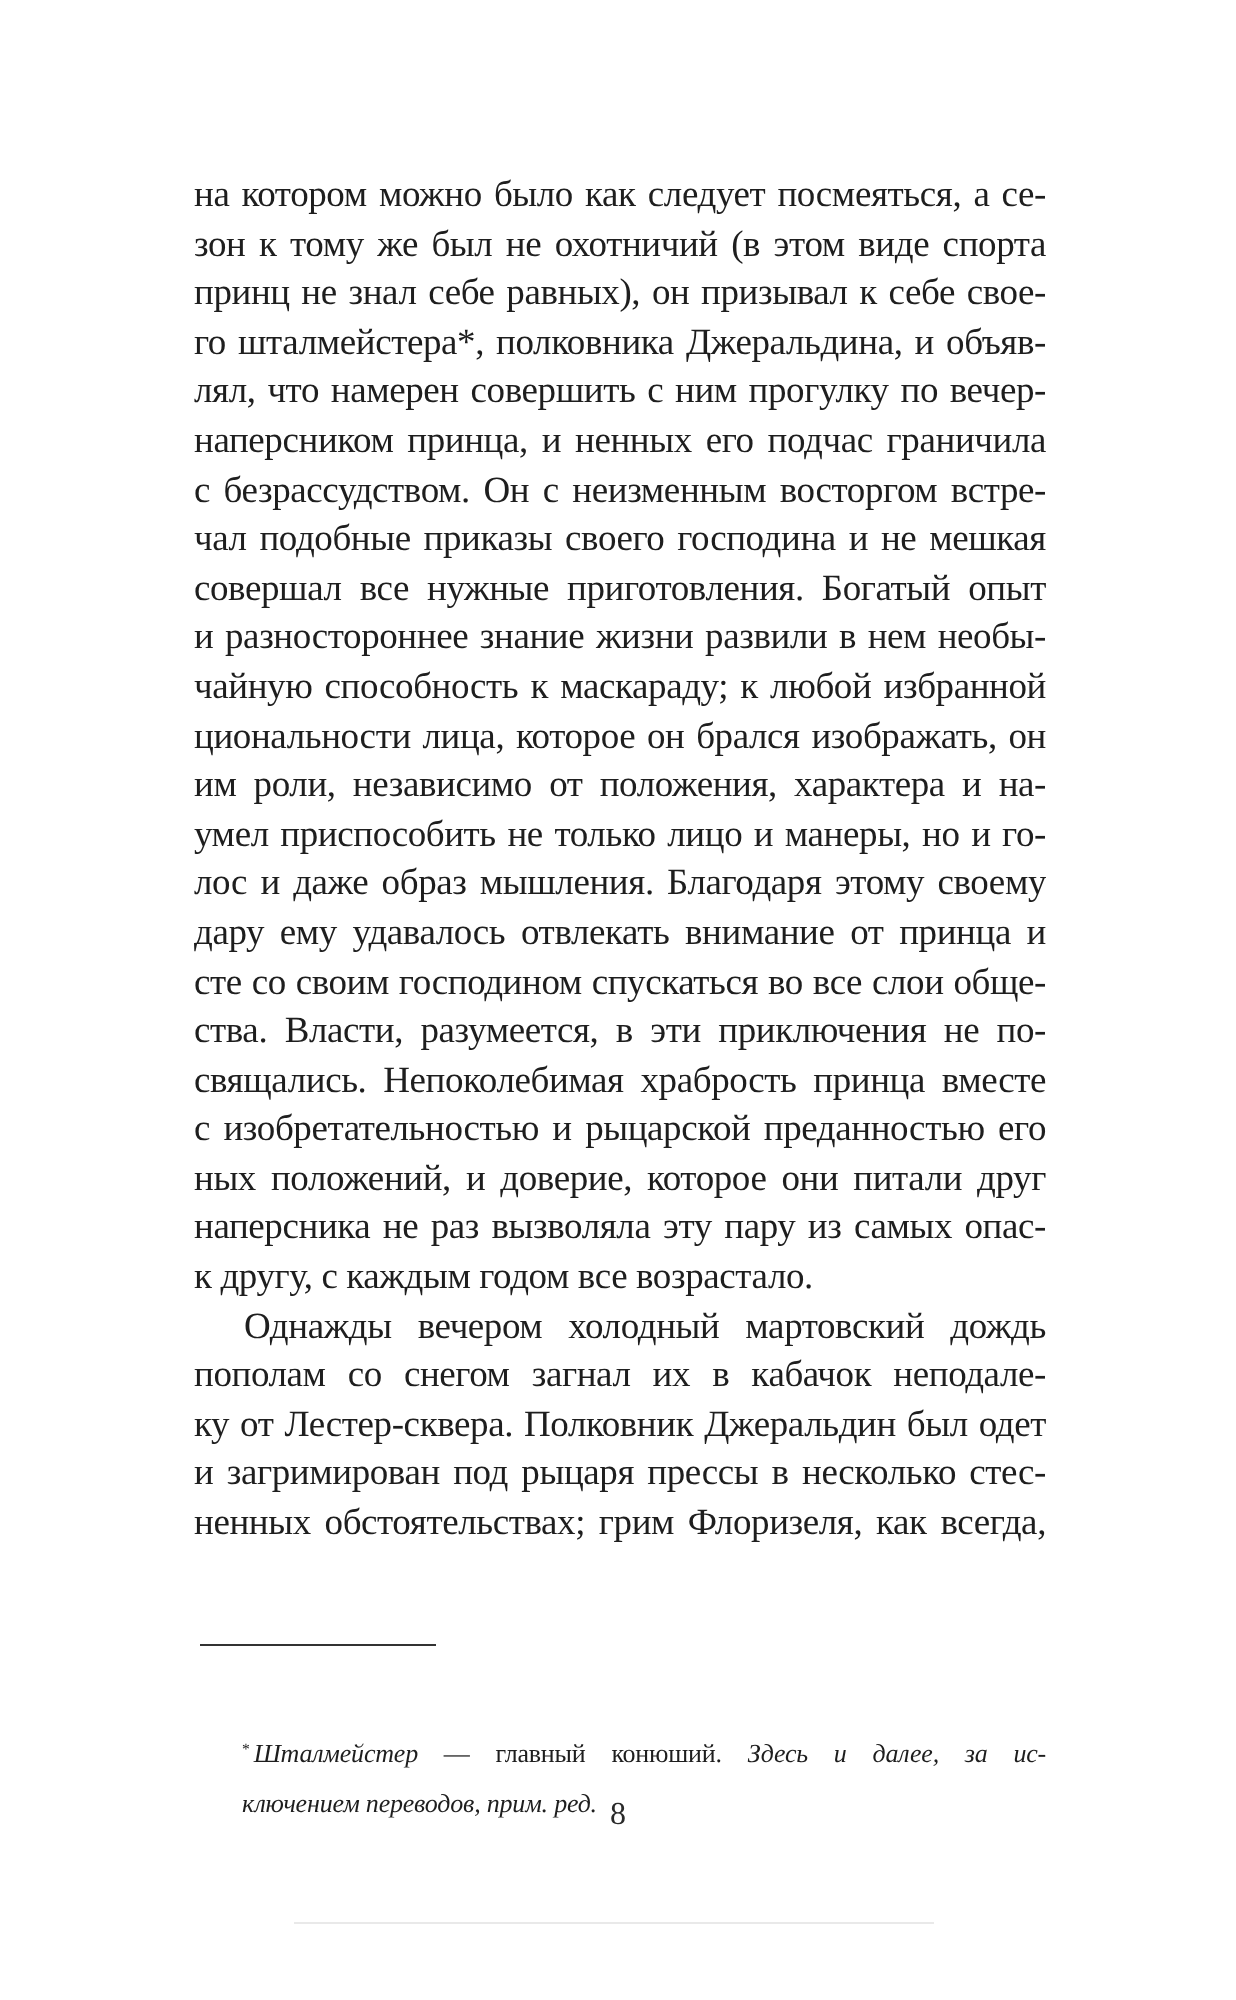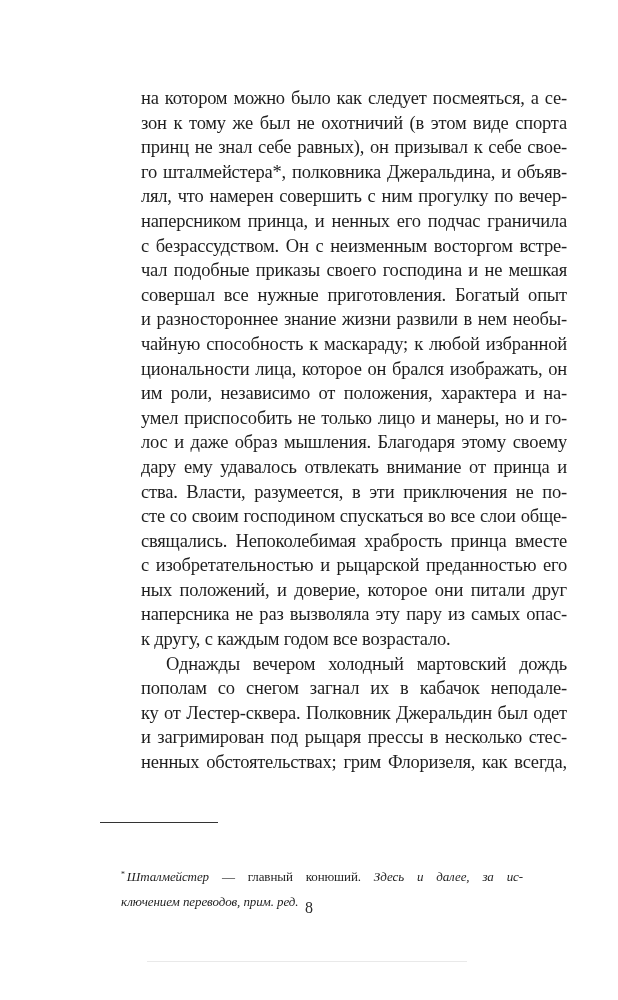--- a/index.html
+++ b/index.html
@@ -13,21 +13,20 @@
     overflow: hidden;
   }
   .text-block {
     position: absolute;
     left: 97px;
     top: 86px;
     width: 426px;
     font-size: 18.5px;
     line-height: 24.6px;
     letter-spacing: -0.2px;
-    margin-left: 44px;
   }
   .para { margin: 0; padding: 0; }
   .line {
     text-align: justify;
     text-align-last: justify;
     -moz-text-align-last: justify;
     height: 24.6px;
     overflow: hidden;
   }
   .line.nojust { text-align-last: left; -moz-text-align-last: left; }
@@ -99,22 +98,22 @@
         <div class="line">с безрассудством. Он с неизменным восторгом встре-</div>
         <div class="line">чал подобные приказы своего господина и не мешкая</div>
         <div class="line">совершал все нужные приготовления. Богатый опыт</div>
         <div class="line">и разностороннее знание жизни развили в нем необы-</div>
         <div class="line">чайную способность к маскараду; к любой избранной</div>
         <div class="line">циональности лица, которое он брался изображать, он</div>
         <div class="line">им роли, независимо от положения, характера и на-</div>
         <div class="line">умел приспособить не только лицо и манеры, но и го-</div>
         <div class="line">лос и даже образ мышления. Благодаря этому своему</div>
         <div class="line">дару ему удавалось отвлекать внимание от принца и вме-</div>
+        <div class="line">сте со своим господином спускаться во все слои обще-</div>
         <div class="line">ства. Власти, разумеется, в эти приключения не по-</div>
-        <div class="line">сте со своим господином спускаться во все слои обще-</div>
         <div class="line">свящались. Непоколебимая храбрость принца вместе</div>
         <div class="line">с изобретательностью и рыцарской преданностью его</div>
         <div class="line">ных положений, и доверие, которое они питали друг</div>
         <div class="line">наперсника не раз вызволяла эту пару из самых опас-</div>
         <div class="line nojust">к другу, с каждым годом все возрастало.</div>
       </div>
       <div class="para">
         <div class="line indent">Однажды вечером холодный мартовский дождь</div>
         <div class="line">пополам со снегом загнал их в кабачок неподале-</div>
         <div class="line">ку от Лестер-сквера. Полковник Джеральдин был одет</div>

